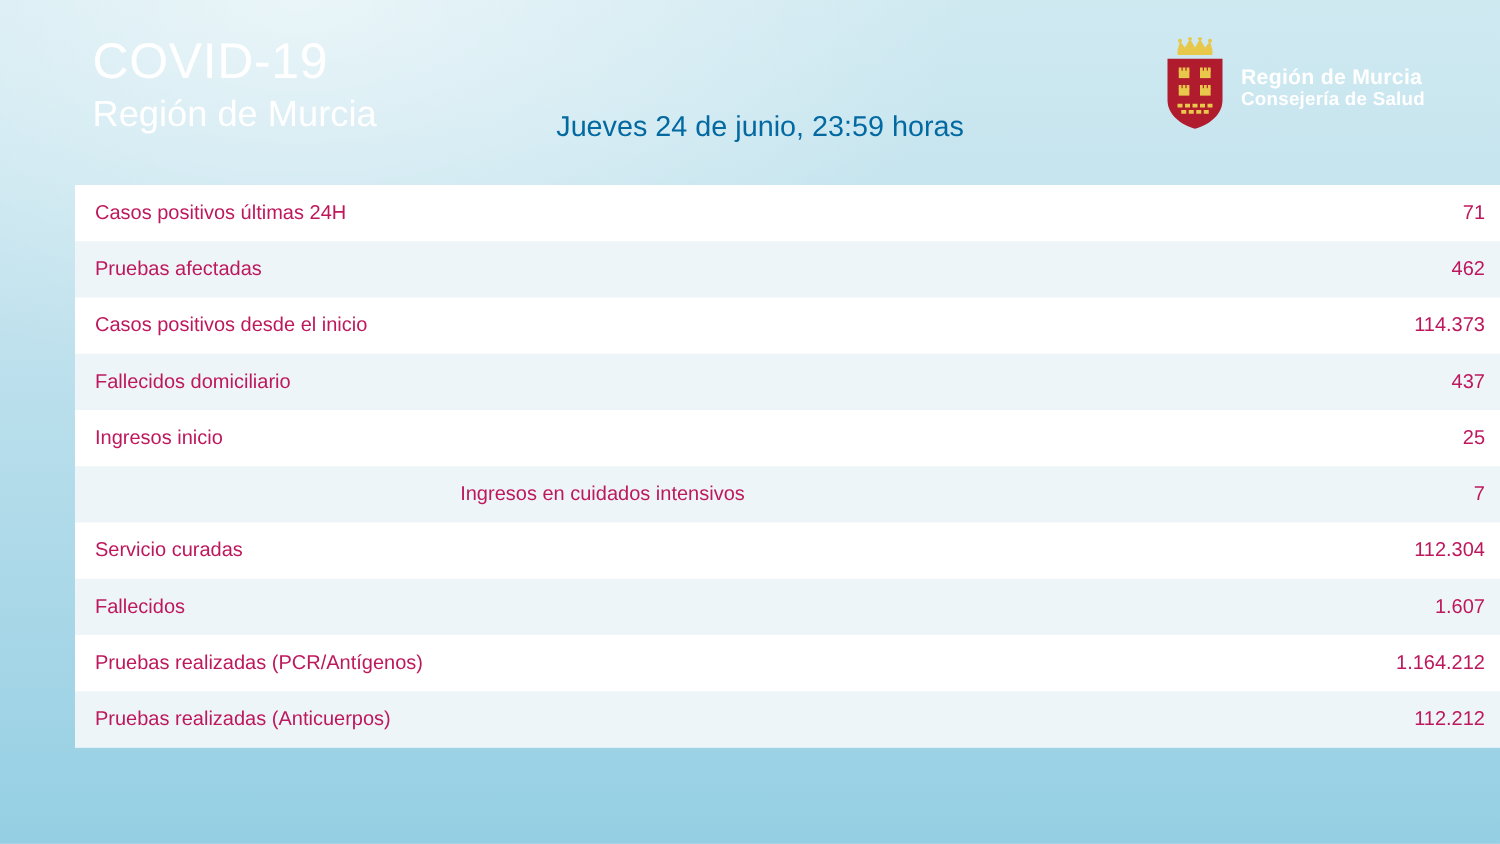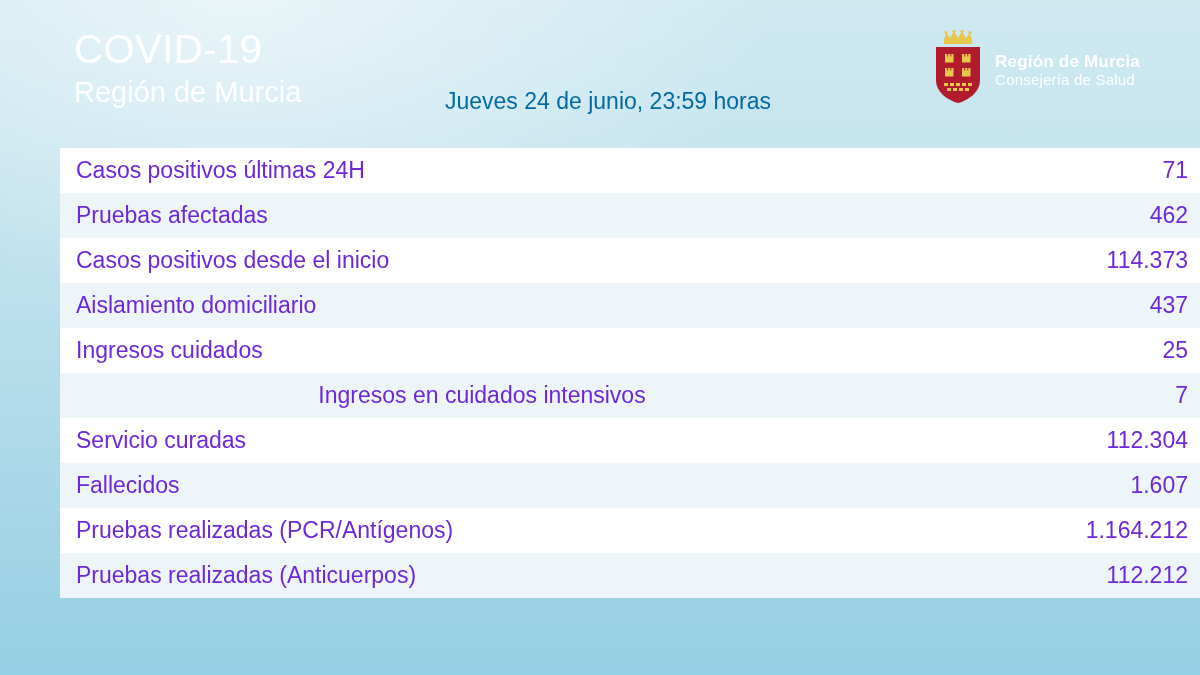--- a/index.html
+++ b/index.html
@@ -87,42 +87,42 @@
     line-height: 1.15;
     padding-top: 6px;
   }
   .logo-text .l1 {
     font-size: 17px;
     font-weight: 700;
     letter-spacing: 0.2px;
   }
   .logo-text .l2 {
     font-size: 15px;
-    font-weight: 400;
+    font-weight: 700;
     letter-spacing: 0.2px;
   }
 
   
   .table {
     margin: 8px 0 0 0;
     width: 1080px;
     background: #ffffff;
     border-collapse: collapse;
     table-layout: fixed;
   }
   .table tr {
     height: 45px;
   }
   .table tr.alt {
     background: #eef5f8;
   }
   .table td {
     padding: 0 16px;
-    font-size: 23px;
-    color: #6d28d9;
+    font-size: 16px;
+    color: #be185d;
     font-weight: 400;
     vertical-align: middle;
     border: none;
   }
   td.label { width: 820px; text-align: left; }
   td.value { width: 260px; text-align: right; padding-right: 18px; }
   tr.indent td.label { text-align: center; padding-right: 24px; }
 
   
   .footer {
@@ -220,25 +220,25 @@
         </tr>
         <tr class="alt">
           <td class="label">Pruebas afectadas</td>
           <td class="value">462</td>
         </tr>
         <tr>
           <td class="label">Casos positivos desde el inicio</td>
           <td class="value">114.373</td>
         </tr>
         <tr class="alt">
-          <td class="label">Aislamiento domiciliario</td>
+          <td class="label">Fallecidos domiciliario</td>
           <td class="value">437</td>
         </tr>
         <tr>
-          <td class="label">Ingresos cuidados</td>
+          <td class="label">Ingresos inicio</td>
           <td class="value">25</td>
         </tr>
         <tr class="alt indent">
           <td class="label">Ingresos en cuidados intensivos</td>
           <td class="value">7</td>
         </tr>
         <tr>
           <td class="label">Servicio curadas</td>
           <td class="value">112.304</td>
         </tr>

